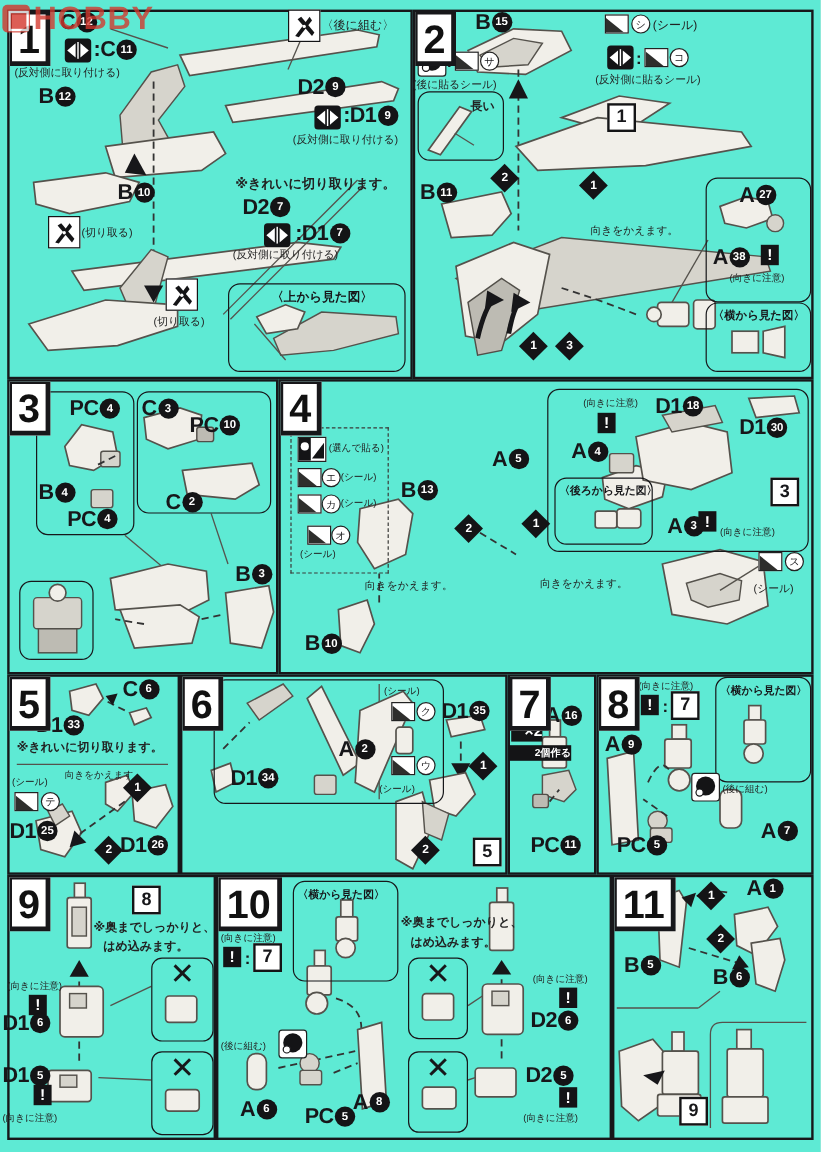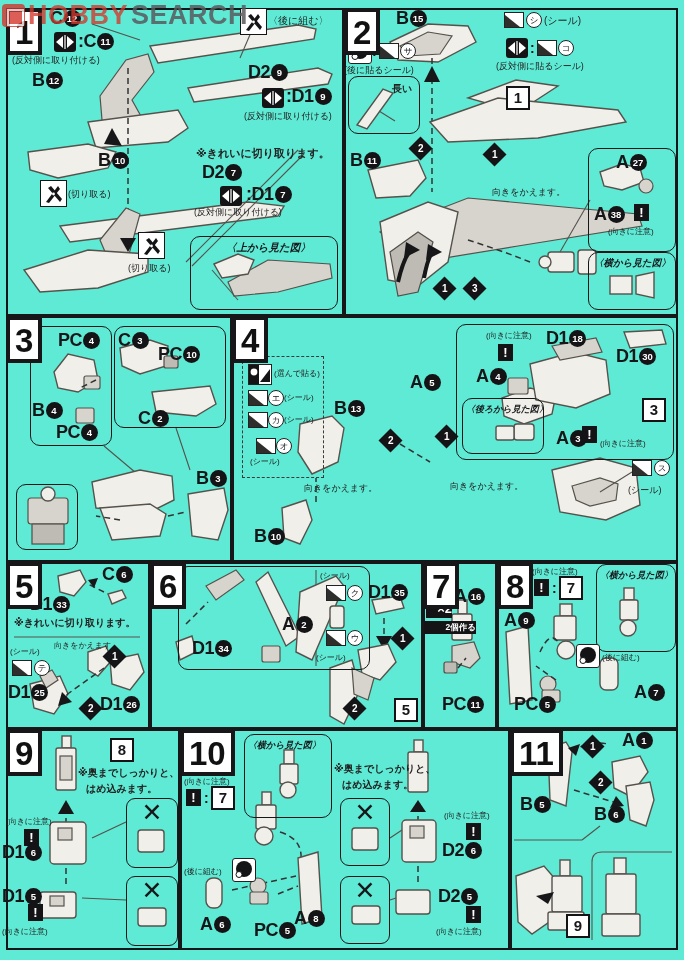--- a/index.html
+++ b/index.html
@@ -8,21 +8,21 @@
   .panel{position:absolute;border:2.2px solid #17171a;background:transparent;box-sizing:border-box;}
   .badge{position:absolute;background:#fff;border:2.5px solid #17171a;border-right-width:4.5px;border-bottom-width:4.5px;
          font-weight:bold;font-size:33px;line-height:1;padding:4px 5px 2px;color:#111;z-index:4;}
   .plabel{position:absolute;display:flex;align-items:center;gap:1px;white-space:nowrap;z-index:3;}
   .pl{font-size:18px;font-weight:bold;letter-spacing:-0.5px;}
   .pn{background:#141416;color:#fff;border-radius:50%;min-width:17px;height:17px;line-height:17px;
       text-align:center;font-size:9.5px;font-weight:bold;display:inline-block;}
   .note{position:absolute;font-size:9px;white-space:nowrap;z-index:3;color:#222;}
   .fs10{font-size:10px;} .fs11{font-size:11px;font-weight:bold;} .fs8{font-size:8px;}
   .vbox{position:absolute;border:1.7px solid #17171a;border-radius:10px;z-index:2;box-sizing:border-box;}
-  .vlabel{position:absolute;font-size:10.5px;font-weight:bold;white-space:nowrap;z-index:3;font-style:italic;}
+  .vlabel{position:absolute;font-size:10.5px;font-weight:bold;white-space:nowrap;z-index:3;}
   .dashbox{position:absolute;border:1.6px dashed #3a3a38;z-index:2;box-sizing:border-box;}
   .refbox{position:absolute;border:2px solid #141416;background:#fff;font-weight:bold;font-size:15px;
           width:20px;height:20px;line-height:20px;text-align:center;z-index:3;}
   .diamond{position:absolute;width:17px;height:17px;background:#141416;transform:rotate(45deg);
            display:flex;align-items:center;justify-content:center;z-index:3;}
   .diamond>span{transform:rotate(-45deg);color:#fff;font-size:10px;font-weight:bold;}
   .warn{position:absolute;width:15px;height:17px;background:#141416;color:#fff;font-weight:bold;
         font-size:13px;text-align:center;line-height:17px;z-index:3;}
   .colon{position:absolute;font-weight:bold;font-size:14px;z-index:3;}
   .kcirc{border:1.4px solid #222;border-radius:50%;width:14px;height:14px;line-height:14px;text-align:center;
@@ -246,21 +246,20 @@
   <div class="panel" style="left:497px;top:562px;width:181px;height:167px;"></div>
   <div class="panel" style="left:6px;top:729px;width:174px;height:221px;"></div>
   <div class="panel" style="left:180px;top:729px;width:330px;height:221px;"></div>
   <div class="panel" style="left:510px;top:729px;width:168px;height:221px;"></div>
 
   <div class="wm">
     <span class="wm-logo">
         <i></i>
       </span>
     <span class="wm-hobby">HOBBY</span>
-    <span class="wm-search">SEARCH</span>
   </div>
 
   <div>
     <div class="badge" style="left:8px;top:10px;">1</div>
     <div class="plabel" style="left:50px;top:8px;">
         <span class="pl">C</span>
         <span class="pn">12</span>
       </div>
     <div class="mir" style="left:54px;top:32px;"><svg width="22" height="20" viewBox="0 0 22 20">
           <polygon points="2,10 9,4 9,16" fill="#fff"></polygon>

